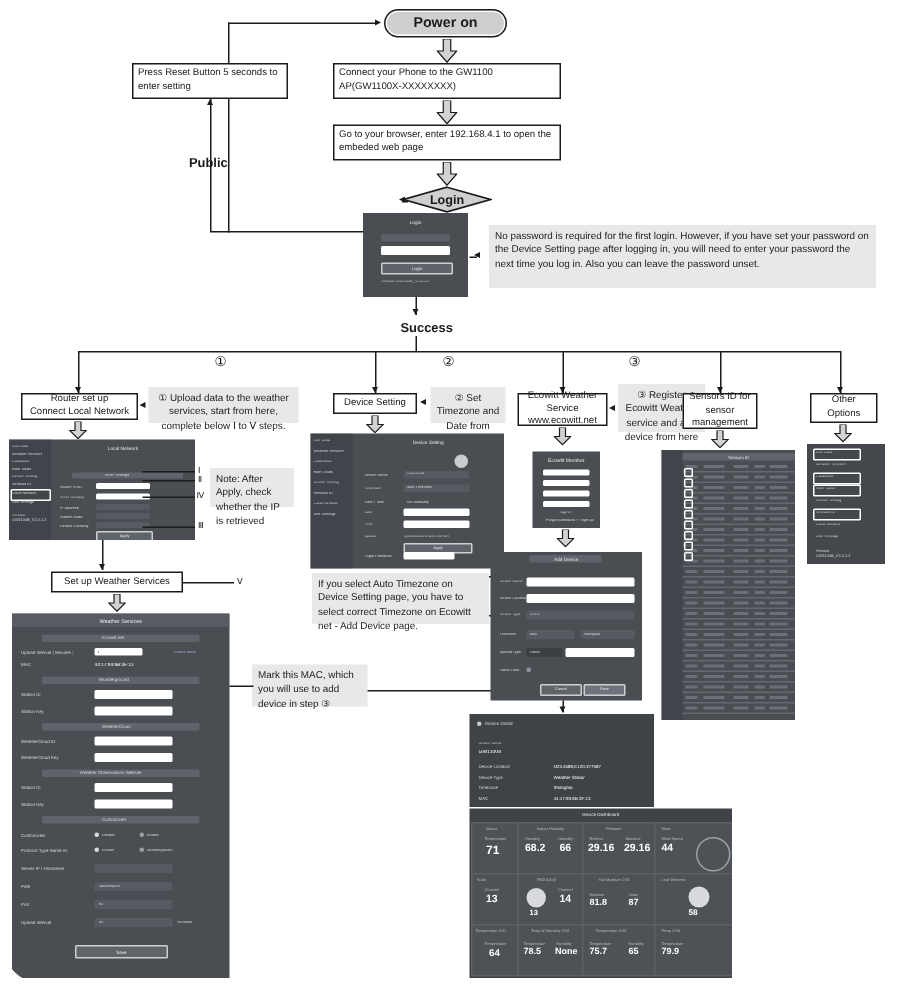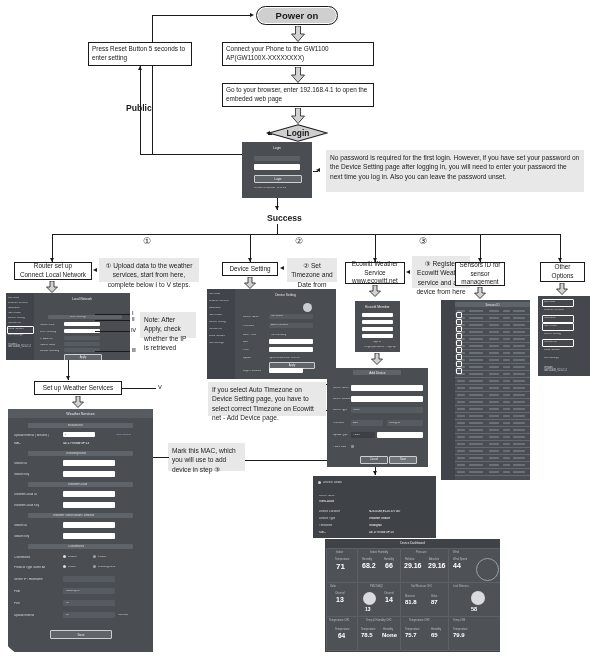--- a/index.html
+++ b/index.html
@@ -416,21 +416,21 @@
     <div class="txt" style="left:6px;top:34px;font-size:3px;">Device Location</div>
     <div class="txt" style="left:56px;top:34px;font-size:3px;color:#fff;">N23.4589,E120.377587</div>
     <div class="txt" style="left:6px;top:41px;font-size:3px;">Device Type</div>
     <div class="txt" style="left:56px;top:41px;font-size:3px;color:#fff;">Weather Station</div>
     <div class="txt" style="left:6px;top:48px;font-size:3px;">Timezone</div>
     <div class="txt" style="left:56px;top:48px;font-size:3px;color:#fff;">Shanghai</div>
     <div class="txt" style="left:6px;top:55px;font-size:3px;">MAC</div>
     <div class="txt" style="left:56px;top:55px;font-size:3px;color:#fff;">44:17:93:6B:3F:13</div>
   </div>
 
-  <div class="shot" style="left:313px;top:539px;width:175px;height:113px;background:#3f4246;margin-left:12px;">
+  <div class="shot" style="left:313px;top:539px;width:175px;height:113px;background:#3f4246;">
     <div class="ttl" style="top:2px;font-size:3px;">Device Dashboard</div>
 
     <div class="tile" style="left:1px;top:9px;width:30px;height:33px;">
       <div class="tilelbl" style="left:9px;top:1.5px;">Indoor</div>
       <div class="tilelbl" style="left:8px;top:9px;">Temperature</div>
       <div class="tileval" style="left:9px;top:13px;font-size:8px;">71</div>
     </div>
     <div class="tile" style="left:32px;top:9px;width:42px;height:33px;">
       <div class="tilelbl" style="left:12px;top:1.5px;">Indoor Humidity</div>
       <div class="tilelbl" style="left:4px;top:9px;">Humidity</div>

